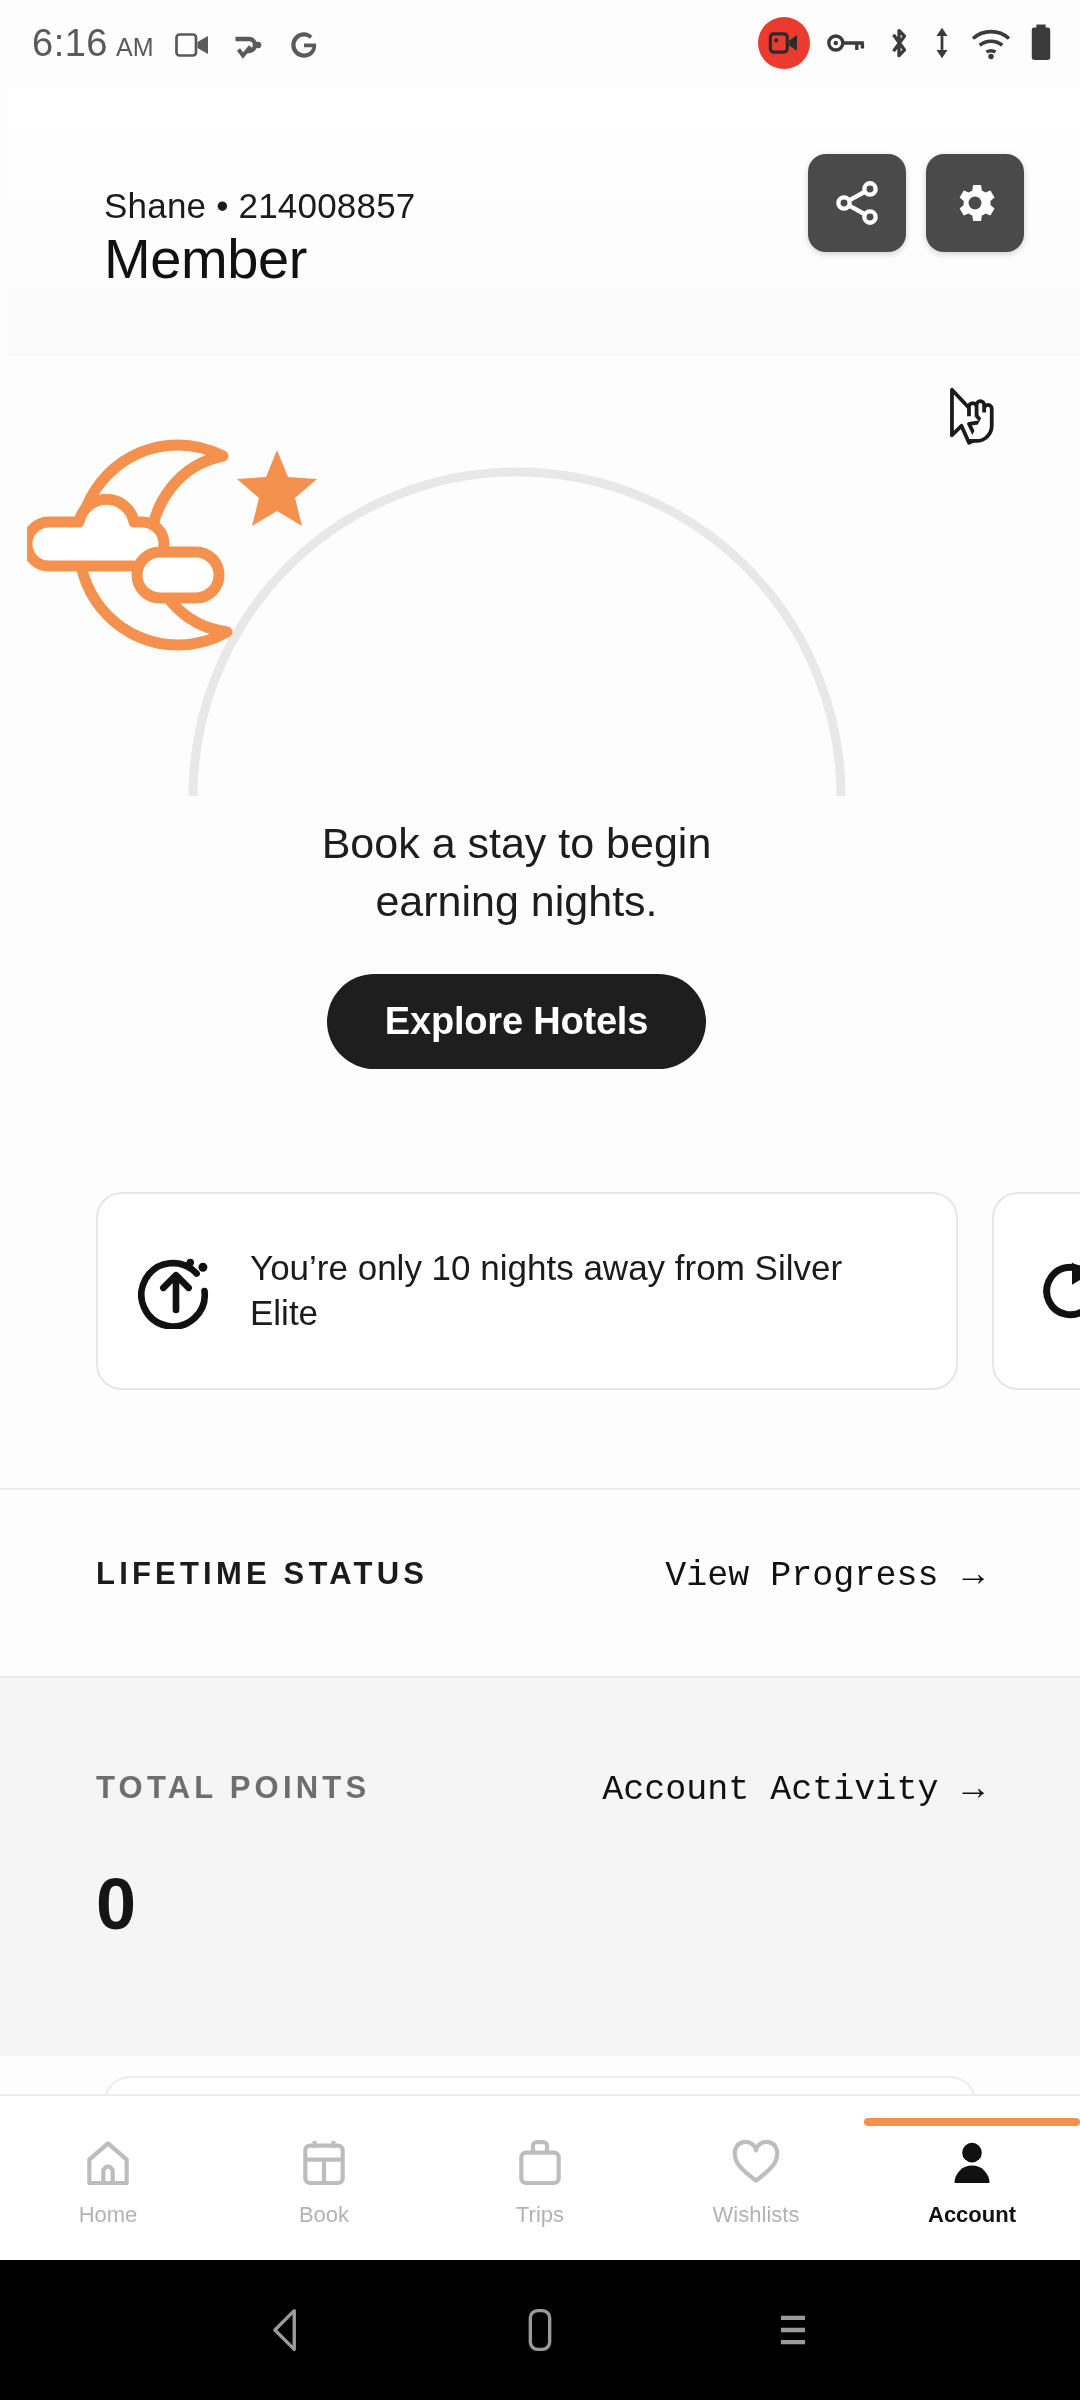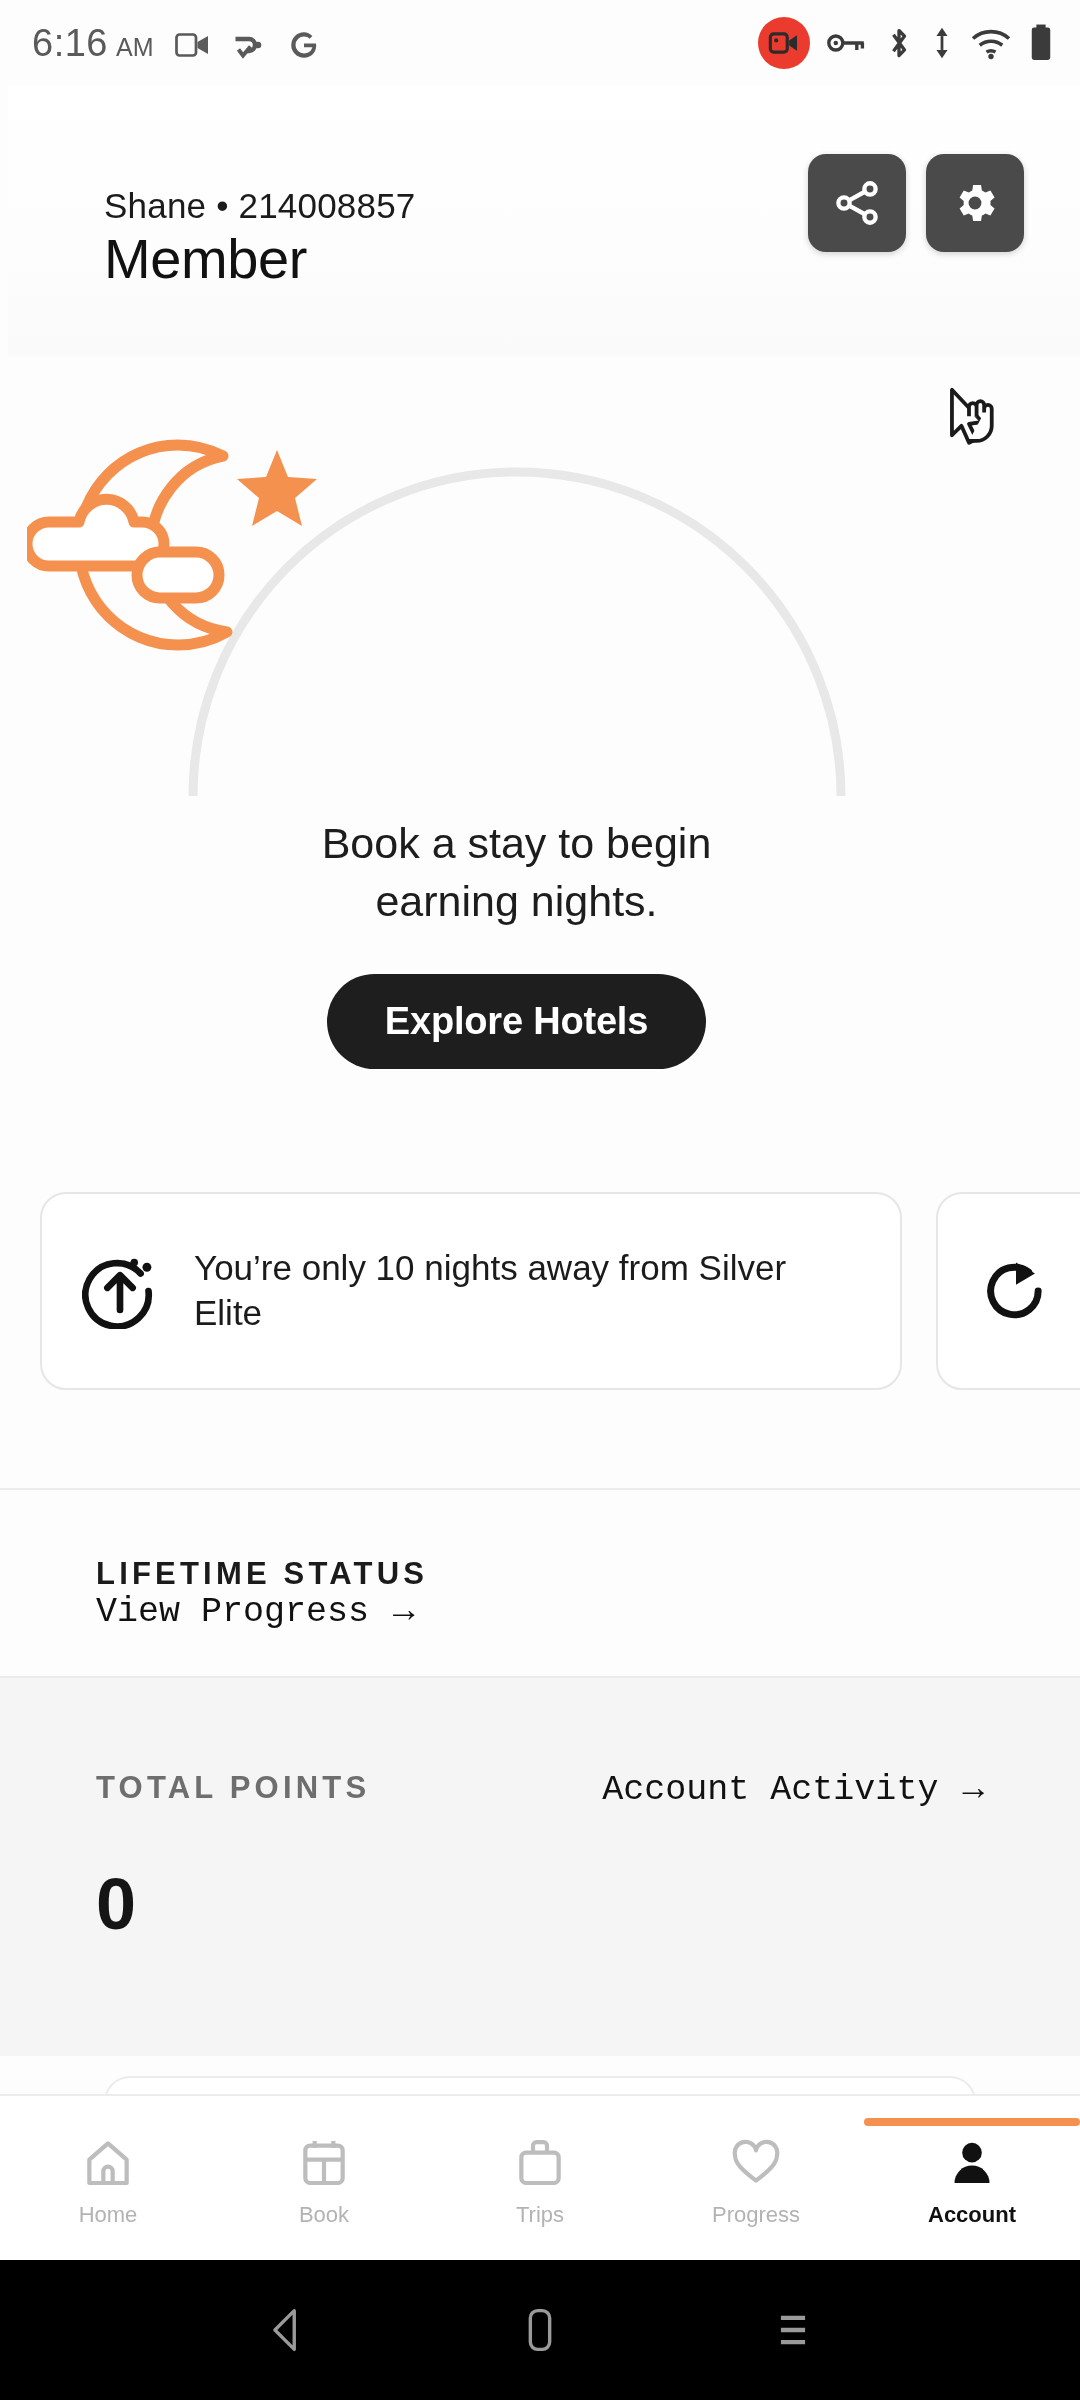--- a/index.html
+++ b/index.html
@@ -56,21 +56,21 @@
   .cta-btn {
     background: #1e1e1e; color: #ffffff; border: none; border-radius: 60px;
     padding: 26px 58px; font-size: 38px; font-weight: 700;
     font-family: "Liberation Sans", sans-serif; cursor: pointer;
     letter-spacing: -.2px;
   }
 
   
   .promo-row {
     position: absolute; top: 1192px; left: 0; width: 1080px;
-    display: flex; gap: 34px; padding-left: 40px; overflow: hidden;
+    display: flex; gap: 34px; padding-left: 96px; overflow: hidden;
   }
   .promo-card {
     flex: 0 0 auto; width: 862px; min-height: 198px; background: #ffffff;
     border: 2px solid #e6e6e6; border-radius: 26px;
     display: flex; align-items: center; gap: 36px; padding: 30px 40px;
   }
   .promo-card.partial { width: 330px; }
   .promo-icon { flex: 0 0 auto; width: 76px; height: 76px; }
   .promo-text { font-size: 35px; line-height: 1.28; color: #1b1b1b; }
 
@@ -248,21 +248,21 @@
       <svg class="promo-icon" viewBox="0 0 48 48">
         <path d="M38 24 a15 15 0 1 1 -6 -12" fill="none" stroke="#111" stroke-width="4.4" stroke-linecap="round"></path>
         <path d="M24 6 L36 13 L24 20 Z" fill="#111"></path>
       </svg>
       <div class="promo-text"></div>
     </div>
   </div>
 
   <div class="divider" style="top:1488px;"></div>
 
-  <div class="section" style="top:1556px;flex-direction:column;">
+  <div class="section" style="top:1556px;">
     <span class="sec-label">LIFETIME STATUS</span>
     <span class="sec-link">
       <span>View Progress</span>
       <span class="arrow">→</span>
     </span>
   </div>
 
   <div class="points-bg"></div>
   <div class="divider" style="top:1676px;"></div>
 
@@ -296,21 +296,21 @@
       <svg width="56" height="56" viewBox="0 0 24 24">
         <rect x="4" y="8" width="16" height="13" rx="2" fill="none" stroke="#bdbdbd" stroke-width="1.8"></rect>
         <path d="M9 8 V5 a1.5 1.5 0 0 1 1.5 -1.5 h3 A1.5 1.5 0 0 1 15 5 V8" fill="none" stroke="#bdbdbd" stroke-width="1.8"></path>
       </svg>
       <span class="nav-label">Trips</span>
     </div>
     <div class="nav-item">
       <svg width="56" height="56" viewBox="0 0 24 24">
         <path d="M12 20 C6 15.5 3 12.5 3 9 A4.2 4.2 0 0 1 12 7 A4.2 4.2 0 0 1 21 9 C21 12.5 18 15.5 12 20 Z" fill="none" stroke="#bdbdbd" stroke-width="1.8" stroke-linejoin="round"></path>
       </svg>
-      <span class="nav-label">Progress</span>
+      <span class="nav-label">Wishlists</span>
     </div>
     <div class="nav-item active">
       <div class="nav-indicator"></div>
       <svg width="56" height="56" viewBox="0 0 24 24">
         <circle cx="12" cy="8" r="4.2" fill="#111111"></circle>
         <path d="M4.5 21 a7.5 7.5 0 0 1 15 0 Z" fill="#111111"></path>
       </svg>
       <span class="nav-label">Account</span>
     </div>
   </div>

